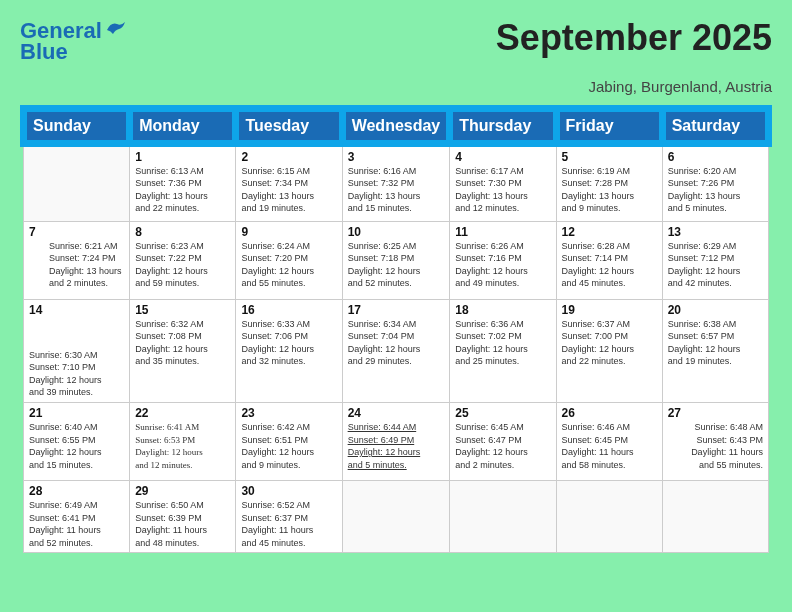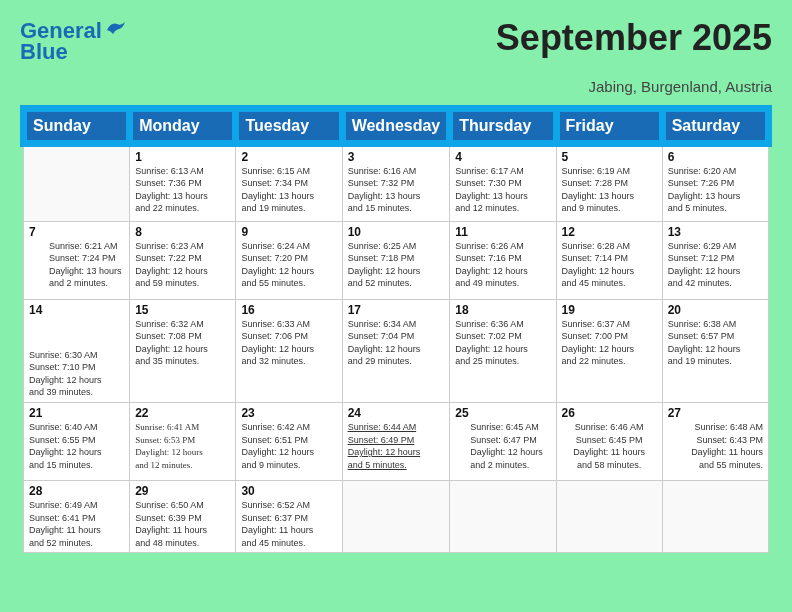--- a/index.html
+++ b/index.html
@@ -296,28 +296,28 @@
           </td>
           <td>
             <span class="day-num">24</span>
             <div class="day-info" style="white-space: pre-line; text-decoration: underline;">Sunrise: 6:44 AM
 Sunset: 6:49 PM
 Daylight: 12 hours
 and 5 minutes.</div>
           </td>
           <td>
             <span class="day-num">25</span>
-            <div class="day-info" style="white-space: pre-line; margin-left: 15px;">Sunrise: 6:45 AM
+            <div class="day-info" style="white-space: pre-line;">Sunrise: 6:45 AM
 Sunset: 6:47 PM
 Daylight: 12 hours
 and 2 minutes.</div>
           </td>
           <td>
             <span class="day-num">26</span>
-            <div class="day-info" style="white-space: pre-line; text-align: center;">Sunrise: 6:46 AM
+            <div class="day-info" style="white-space: pre-line;">Sunrise: 6:46 AM
 Sunset: 6:45 PM
 Daylight: 11 hours
 and 58 minutes.</div>
           </td>
           <td>
             <span class="day-num">27</span>
             <div class="day-info" style="white-space: pre-line; text-align: right;">Sunrise: 6:48 AM
 Sunset: 6:43 PM
 Daylight: 11 hours
 and 55 minutes.</div>

